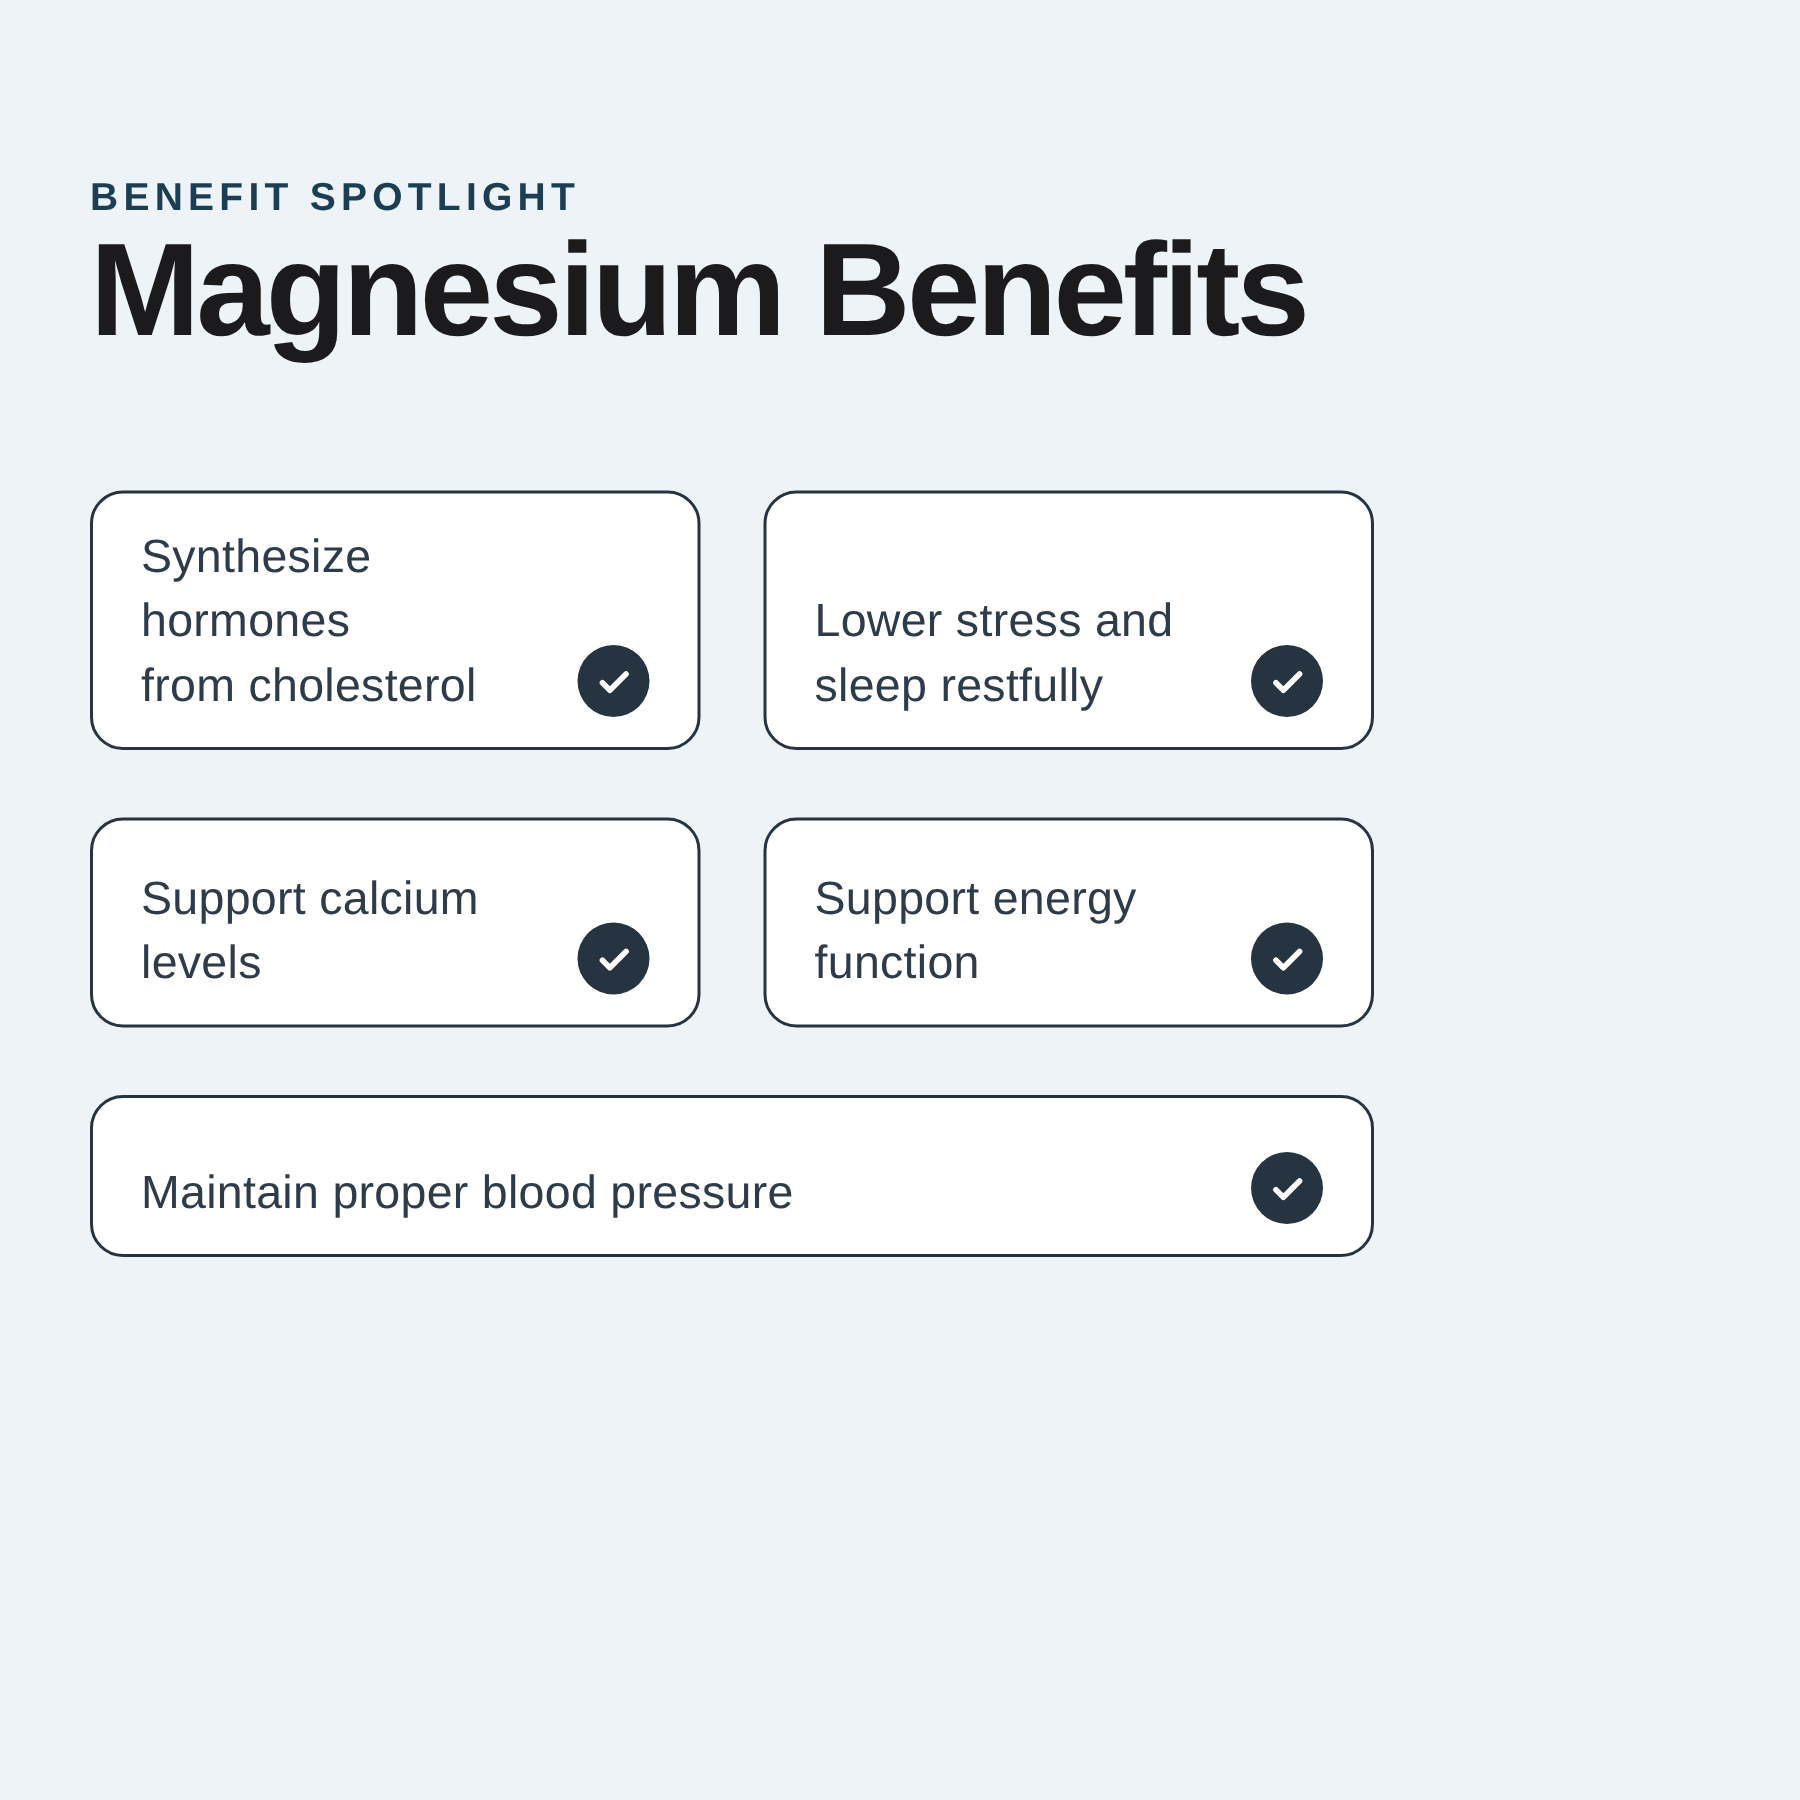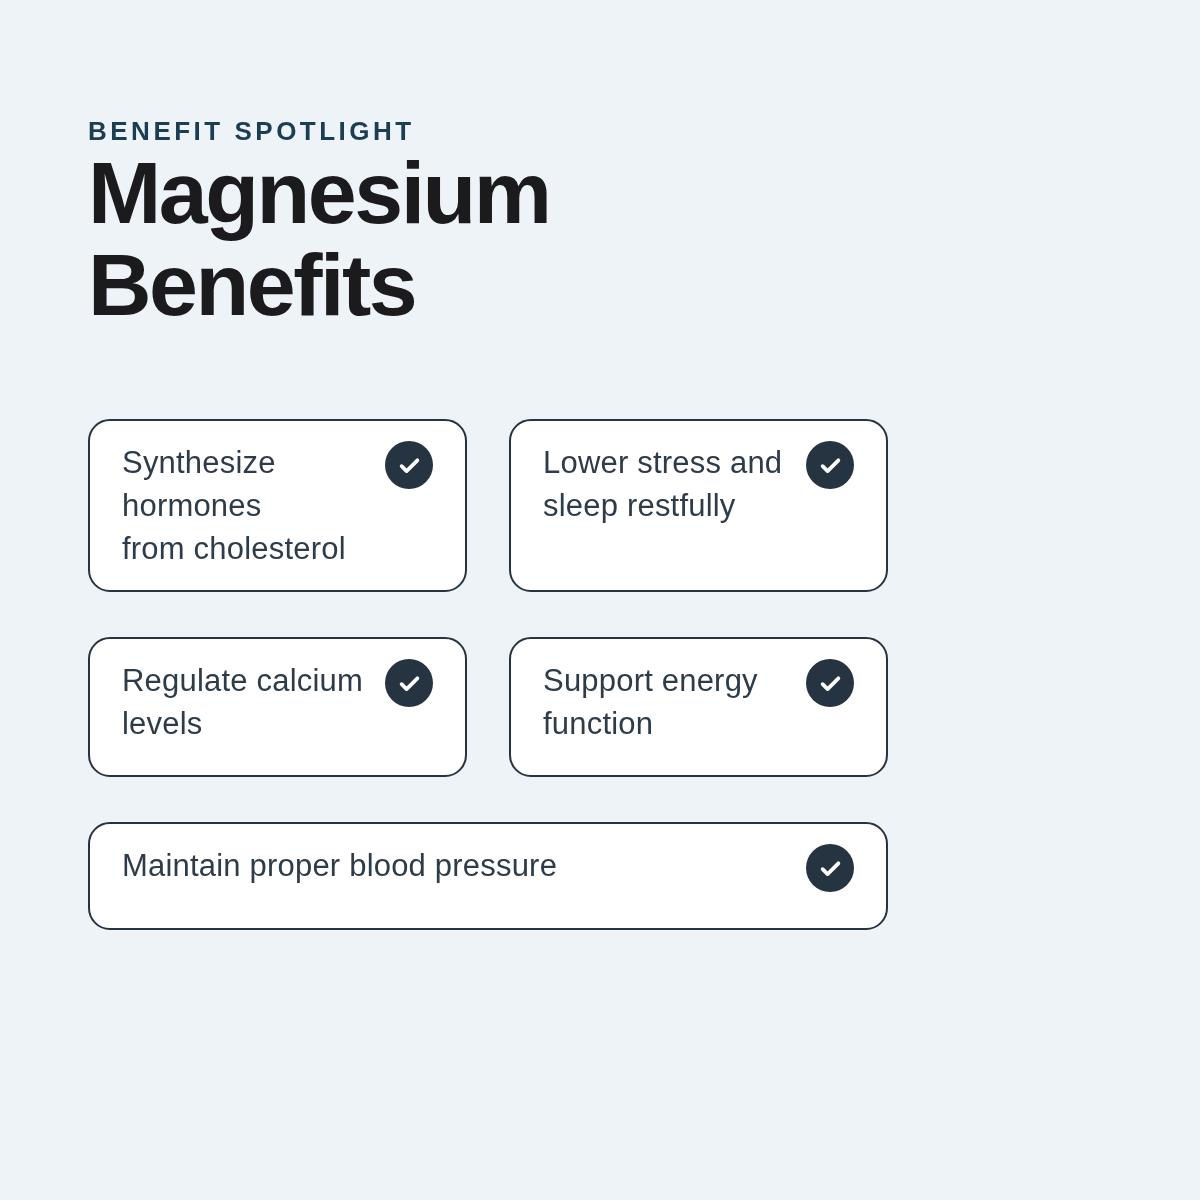--- a/index.html
+++ b/index.html
@@ -10,21 +10,21 @@
     width: 1200px;
     height: 1200px;
     background: var(--page-bg, #eef3f8);
     font-family: "Liberation Sans", "DejaVu Sans", sans-serif;
     overflow: hidden;
     box-sizing: border-box;
   }
   .page {
     width: 976px;
     height: 1200px;
-    padding: 0 88px;
+    padding: 0 60px;
     box-sizing: border-box;
   }
   .eyebrow {
     padding-top: 116px;
     font-size: 26px;
     font-weight: 700;
     letter-spacing: 3.5px;
     color: var(--eyebrow-color, #1c3e52);
   }
   .title {
@@ -42,21 +42,21 @@
     column-gap: 42px;
     row-gap: 45px;
   }
   .card {
     background: var(--card-bg, #ffffff);
     border: 2.5px solid var(--accent, #263340);
     border-radius: 22px;
     min-height: 140px;
     box-sizing: border-box;
     display: flex;
-    align-items: flex-start;
+    align-items: flex-end;
     padding: 20px 32px;
   }
   .card.full-width {
     grid-column: 1 / -1;
     min-height: 108px;
     gap: 44px;
   }
   .card-text {
     font-size: 31px;
     line-height: 43px;
@@ -103,21 +103,21 @@
     <span class="card-text">Lower stress and
 sleep restfully</span>
     <span class="check">
       <svg viewBox="0 0 24 24" width="27" height="27" aria-hidden="true">
         <path d="M5 12.6l4.4 4.4L19 7.4" fill="none" stroke="#ffffff" stroke-width="3.3" stroke-linecap="round" stroke-linejoin="round"></path>
       </svg>
     </span>
   </div>
 
   <div class="card">
-    <span class="card-text">Regulate calcium
+    <span class="card-text">Support calcium
 levels</span>
     <span class="check">
       <svg viewBox="0 0 24 24" width="27" height="27" aria-hidden="true">
         <path d="M5 12.6l4.4 4.4L19 7.4" fill="none" stroke="#ffffff" stroke-width="3.3" stroke-linecap="round" stroke-linejoin="round"></path>
       </svg>
     </span>
   </div>
 
   <div class="card">
     <span class="card-text">Support energy

